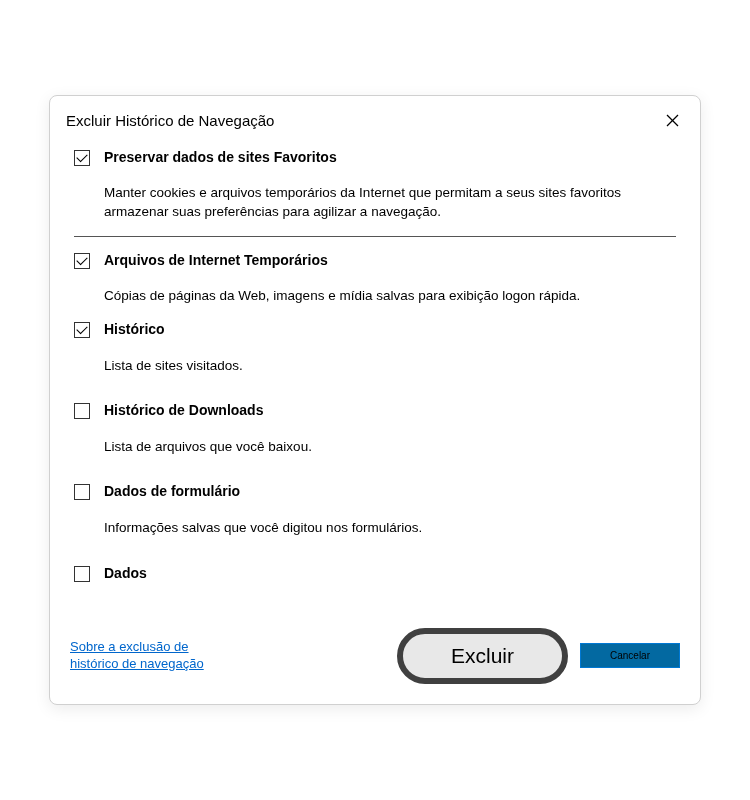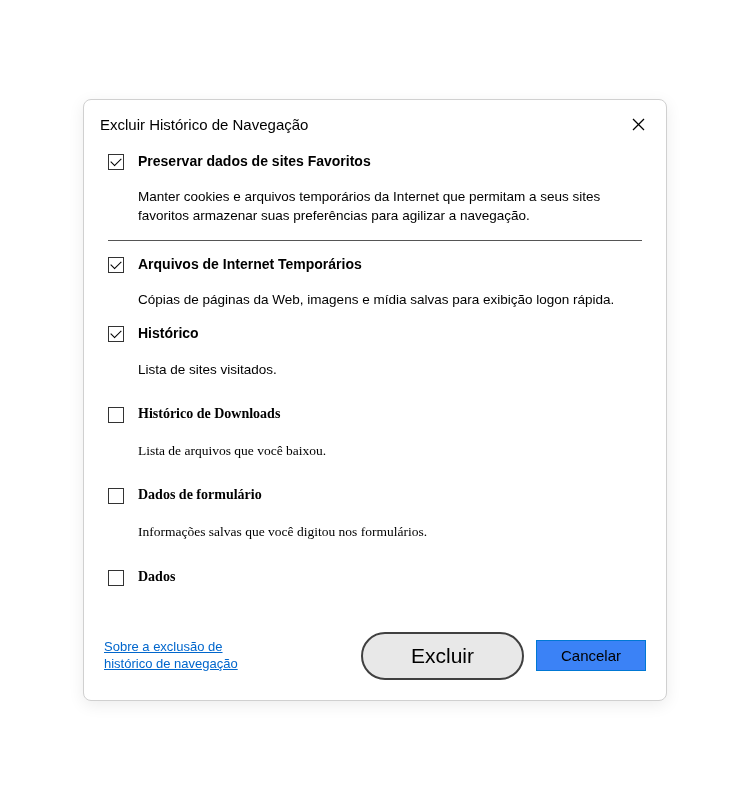--- a/index.html
+++ b/index.html
@@ -10,21 +10,21 @@
     body {
       font-family: 'Segoe UI', Tahoma, sans-serif;
       background: #ffffff;
       width: 750px;
       height: 800px;
       display: flex;
       align-items: center;
       justify-content: center;
     }
     .dialog {
-      width: 584px;
+      width: 652px;
       background: #ffffff;
       border: 1px solid #d0d0d0;
       border-radius: 8px;
       box-shadow: 0 4px 16px rgba(0,0,0,0.08);
       overflow: hidden;
     }
     .titlebar {
       display: flex;
       justify-content: space-between;
       align-items: center;
@@ -48,21 +48,20 @@
       padding: 8px 24px 16px 24px;
     }
     .option {
       display: flex;
       align-items: flex-start;
       margin-bottom: 14px;
       gap: 14px;
     }
     .option.spaced {
       margin-top: 26px;
-      font-family: Liberation Serif, serif;
     }
     .checkbox {
       width: 16px;
       height: 16px;
       border: 1px solid #333;
       margin-top: 2px;
       flex-shrink: 0;
       display: flex;
       align-items: center;
       justify-content: center;
@@ -109,33 +108,33 @@
       font-size: 13px;
       line-height: 1.3;
       max-width: 140px;
       cursor: pointer;
     }
     .spacer {
       flex: 1;
     }
     .btn-primary {
       background: #e8e8e8;
-      border: 2px solid #404040;
+      border: 6px solid #404040;
       border-radius: 28px;
       padding: 10px 48px;
       font-size: 21px;
       color: #000;
       cursor: pointer;
       font-family: inherit;
     }
     .btn-secondary {
-      background: #3b82f6;
+      background: #0369a1;
       border: 1.5px solid #0078d4;
       padding: 6px 24px;
-      font-size: 15px;
+      font-size: 10px;
       color: #000;
       cursor: pointer;
       font-family: inherit;
       min-width: 100px;
     }
   </style>
 </head>
 <body>
 
 <div class="dialog">

